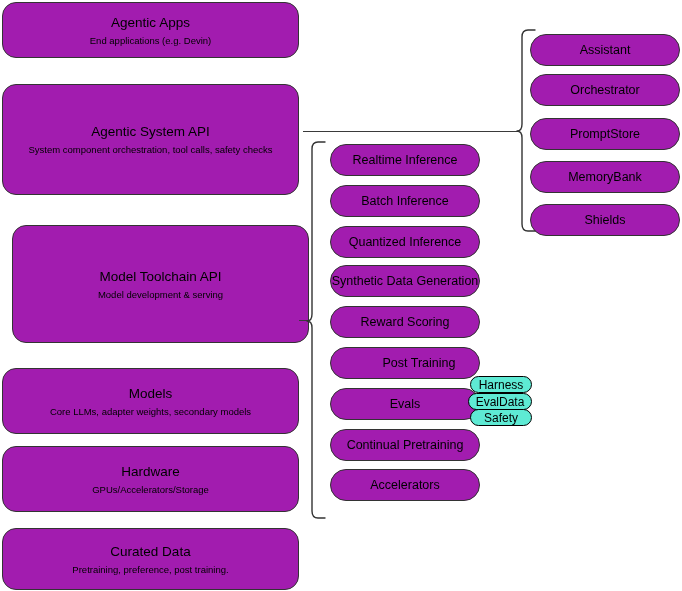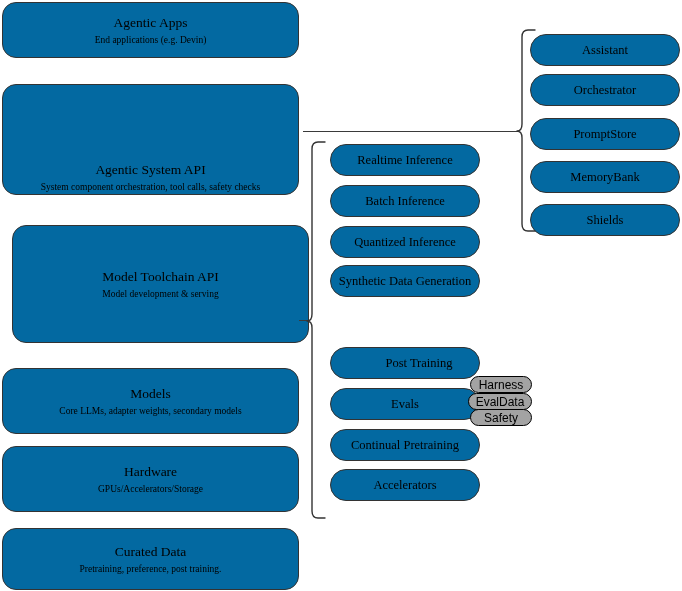--- a/index.html
+++ b/index.html
@@ -16,27 +16,26 @@
     width: 682px;
     height: 591px;
     background: #ffffff;
     overflow: hidden;
   }
   .rbox {
     position: absolute;
     box-sizing: border-box;
     border: 1px solid #333333;
     border-radius: 12px;
-    background: #0369a1;
+    background: #a21caf;
     display: flex;
     flex-direction: column;
     align-items: center;
     justify-content: center;
     text-align: center;
-    font-family: Liberation Serif, serif;
   }
   .layer {
     border-radius: 14px;
   }
   .layer .title {
     font-size: 13.5px;
     line-height: 17px;
     color: #000;
   }
   .layer .subtitle {
@@ -48,21 +47,21 @@
   .capbox {
     border-radius: 16px;
     font-size: 12.5px;
     line-height: 15px;
   }
   .pill {
     position: absolute;
     box-sizing: border-box;
     border: 1px solid #000000;
     border-radius: 999px;
-    background: #a3a3a3;
+    background: #5eead4;
     display: flex;
     align-items: center;
     justify-content: center;
     font-size: 12px;
     line-height: 14px;
     z-index: 6;
   }
   .hline {
     position: absolute;
     height: 0;
@@ -81,21 +80,21 @@
 </head>
 <body>
 
 <div id="canvas">
 
   <div class="rbox layer" style="left:2px; top:2px; width:297px; height:56px;">
     <div class="title">Agentic Apps</div>
     <div class="subtitle">End applications (e.g. Devin)</div>
   </div>
 
-  <div class="rbox layer" style="left:2px; top:84px; width:297px; height:111px;justify-content:flex-end;">
+  <div class="rbox layer" style="left:2px; top:84px; width:297px; height:111px;">
     <div class="title">Agentic System API</div>
     <div class="subtitle">System component orchestration, tool calls, safety checks</div>
   </div>
 
   <div class="rbox layer" style="left:12px; top:225px; width:297px; height:118px;">
     <div class="title">Model Toolchain API</div>
     <div class="subtitle">Model development &amp; serving</div>
   </div>
 
   <div class="rbox layer" style="left:2px; top:368px; width:297px; height:66px;">
@@ -134,20 +133,23 @@
   </div>
   <div class="rbox capbox" style="left:330px; top:185px; width:150px; height:32px;">
     <span>Batch Inference</span>
   </div>
   <div class="rbox capbox" style="left:330px; top:226px; width:150px; height:32px;">
     <span>Quantized Inference</span>
   </div>
   <div class="rbox capbox" style="left:330px; top:265px; width:150px; height:32px;">
     <span>Synthetic Data Generation</span>
   </div>
+  <div class="rbox capbox" style="left:330px; top:306px; width:150px; height:32px;">
+    <span>Reward Scoring</span>
+  </div>
   <div class="rbox capbox" style="left:330px; top:347px; width:150px; height:32px;padding-left:28px;">
     <span>Post Training</span>
   </div>
   <div class="rbox capbox" style="left:330px; top:388px; width:150px; height:32px;">
     <span>Evals</span>
   </div>
   <div class="rbox capbox" style="left:330px; top:429px; width:150px; height:32px;">
     <span>Continual Pretraining</span>
   </div>
   <div class="rbox capbox" style="left:330px; top:469px; width:150px; height:32px;">

